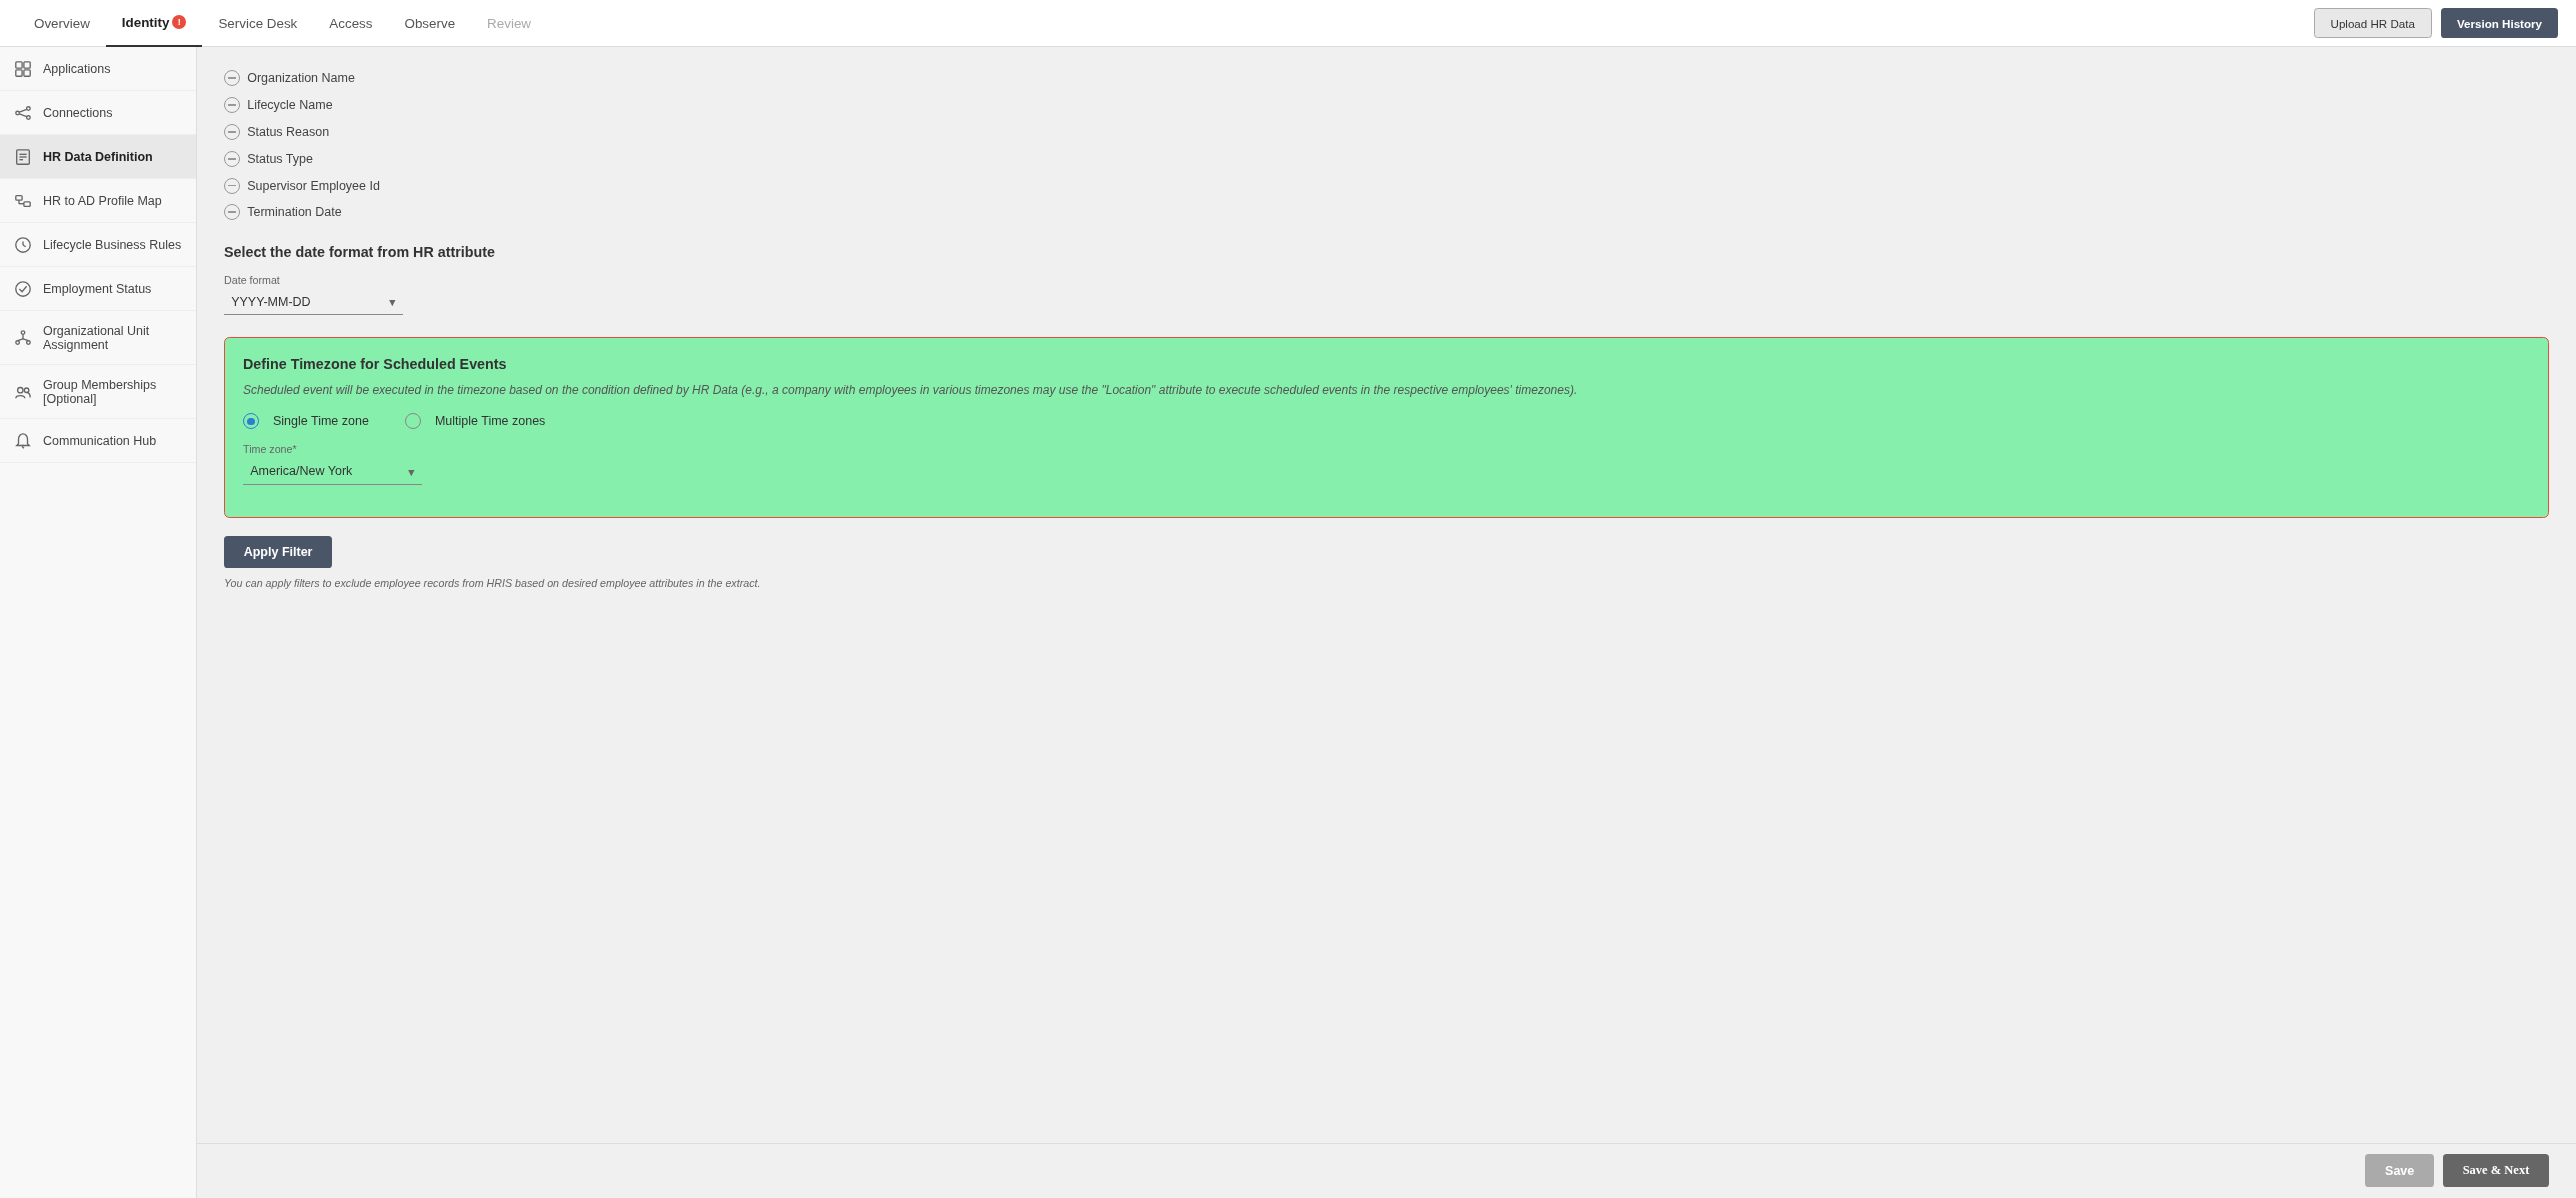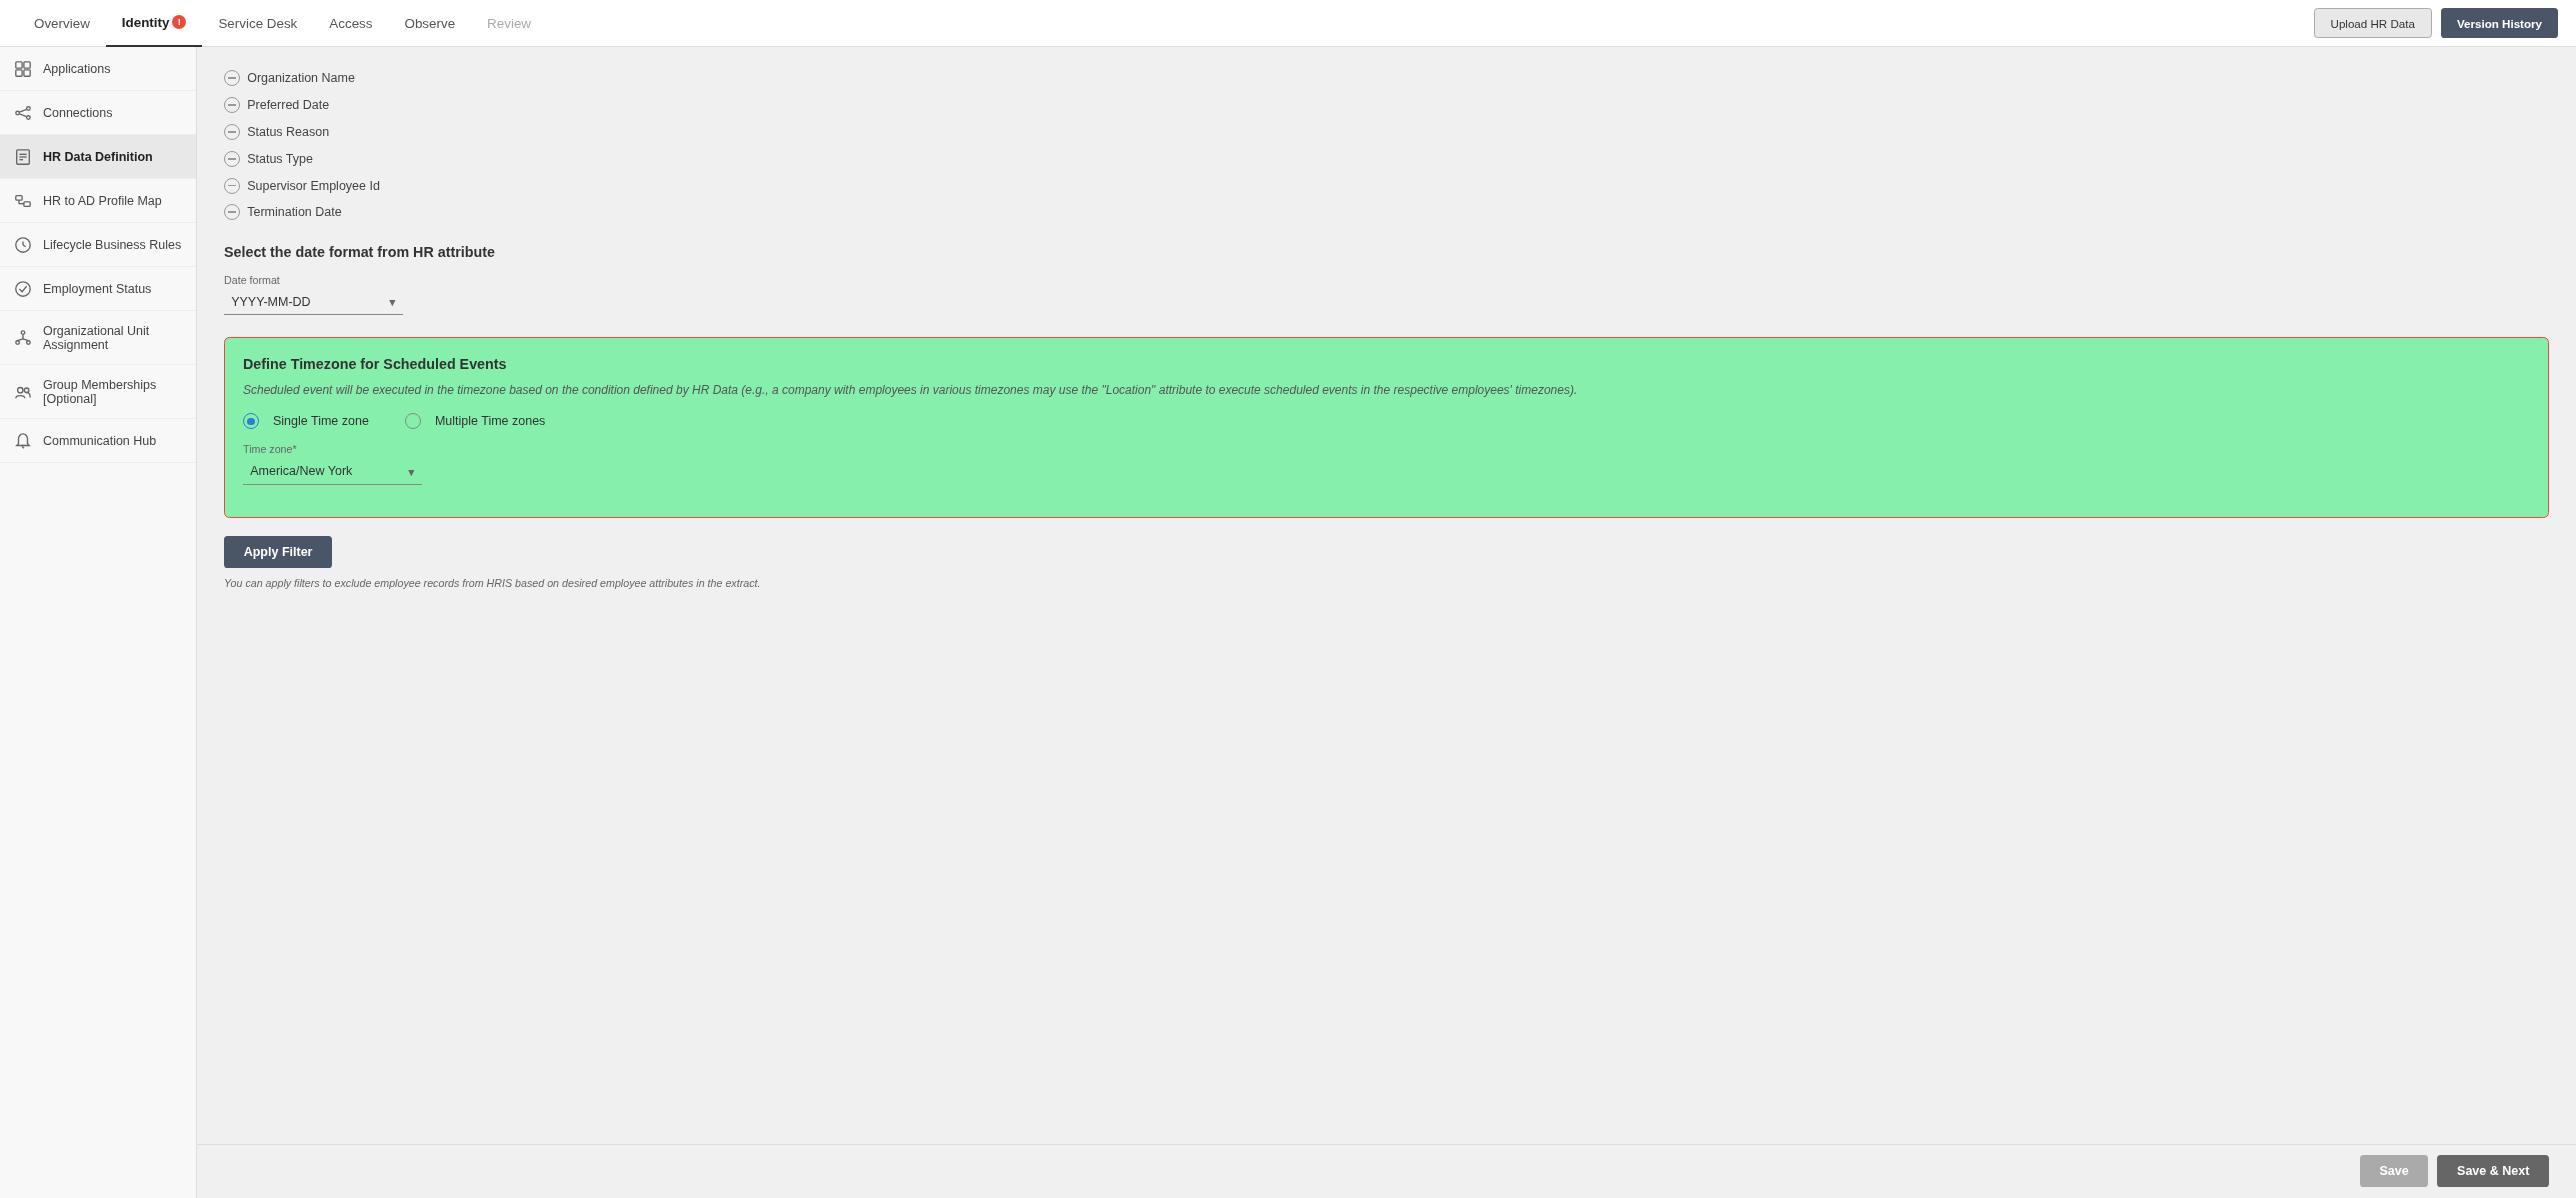--- a/index.html
+++ b/index.html
@@ -118,21 +118,21 @@
       left: 197px;
       background: #f0f0f0; border-top: 0.9px solid #ddd;
       padding: 10.7px 27px; display: flex; justify-content: flex-end; gap: 9px;
     }
     .btn-save {
       padding: 9px 19.7px; background: #aaa; color: #fff;
       border: none; border-radius: 3.6px; cursor: pointer; font-size: 12.5px; font-weight: 600;
     }
     .btn-save-next {
       padding: 9px 19.7px; background: #666; color: #fff;
-      border: none; border-radius: 3.6px; cursor: pointer; font-size: 12.5px; font-weight: 600;
+      border: none; border-radius: 3.6px; cursor: pointer; font-size: 12.5px; font-weight: 600; font-family: Liberation Serif, serif;
     }
   </style>
 </head>
 <body>
 
 <nav class="top-nav">
   <div class="nav-tabs">
     <div class="nav-tab">
       <span>Overview</span>
     </div>
@@ -274,21 +274,21 @@
 
   <main class="main-content">
 
     <div class="attr-list">
       <div class="attr-item">
         <div class="attr-icon"></div>
         <span>Organization Name</span>
       </div>
       <div class="attr-item">
         <div class="attr-icon"></div>
-        <span>Preferred Date</span>
+        <span>Lifecycle Name</span>
       </div>
       <div class="attr-item">
         <div class="attr-icon"></div>
         <span>Status Reason</span>
       </div>
       <div class="attr-item">
         <div class="attr-icon"></div>
         <span>Status Type</span>
       </div>
       <div class="attr-item">

